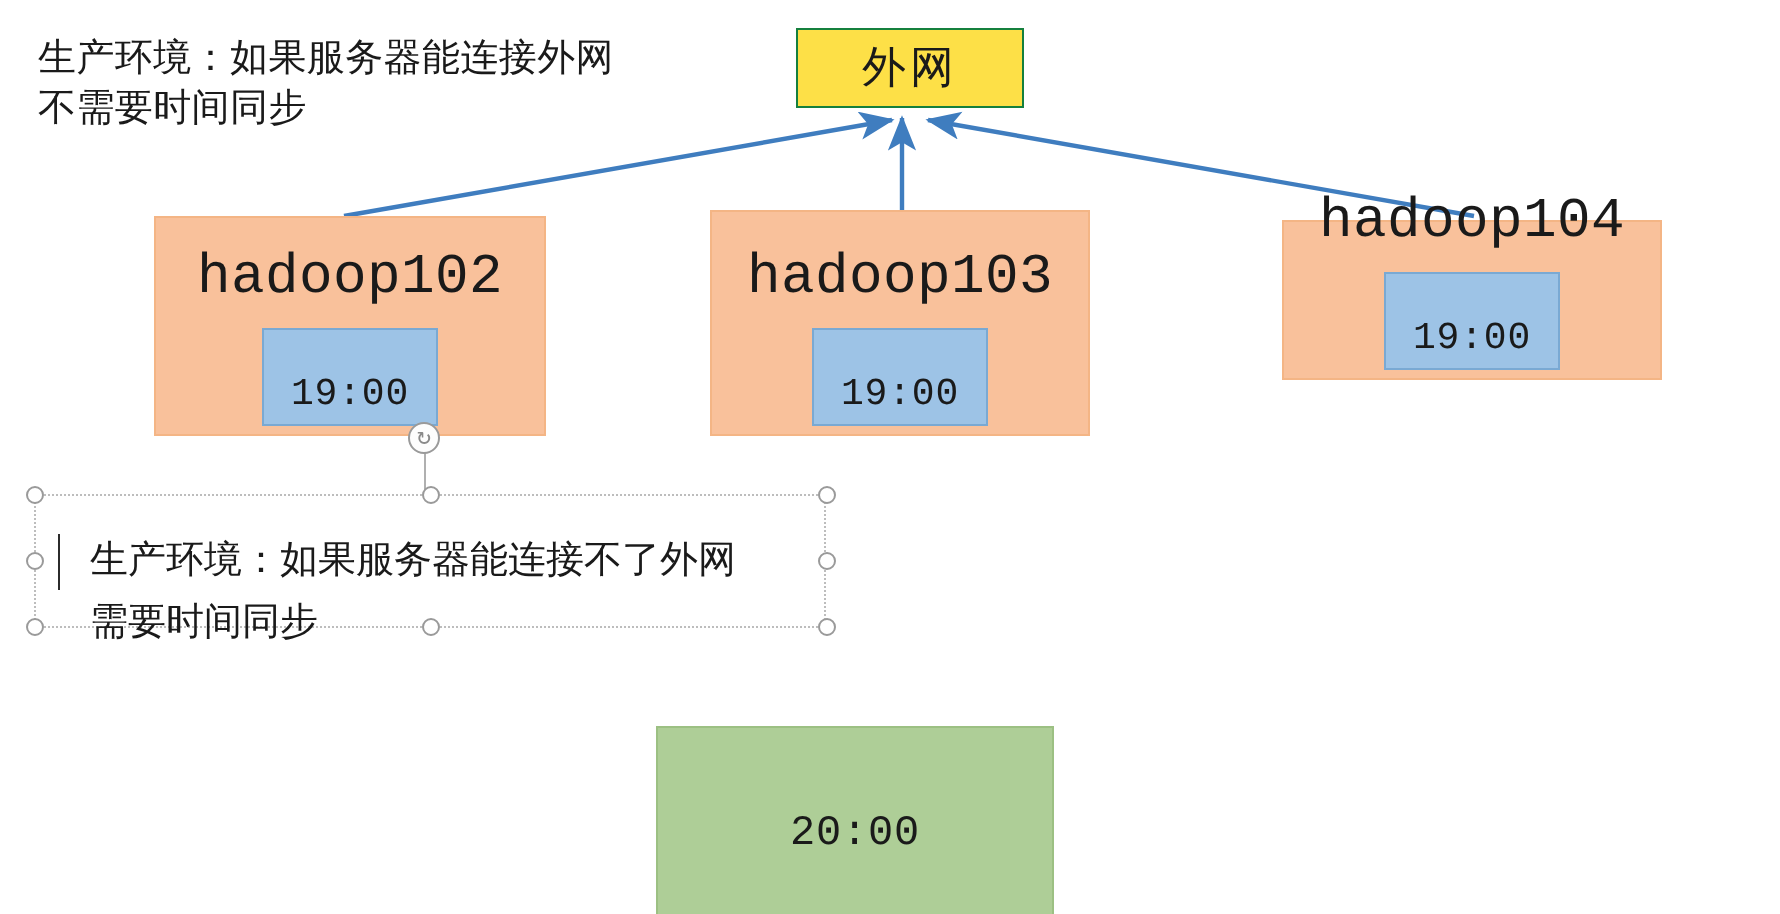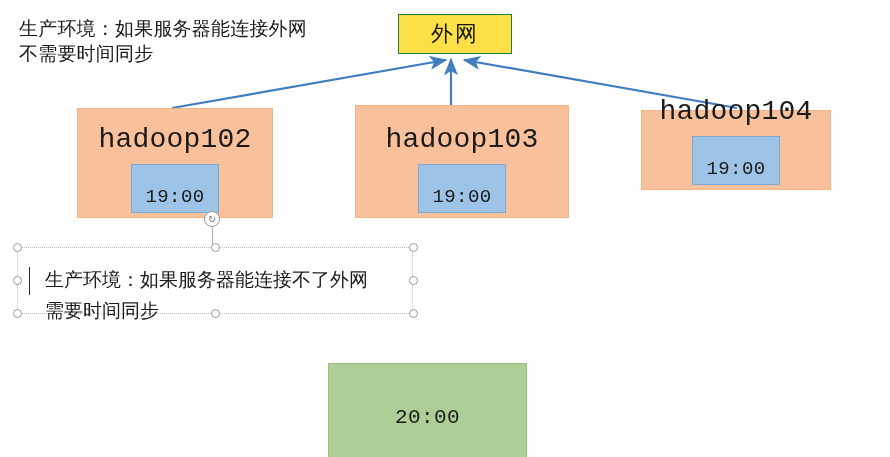--- a/index.html
+++ b/index.html
@@ -170,21 +170,21 @@
 
   <div class="box box-outer-net" style="left:398px; top:14px; width:114px; height:40px;">
     <span>外网</span>
   </div>
 
   <div class="box box-host" style="left:77px; top:108px; width:196px; height:110px;">
     <div class="host-label">hadoop102</div>
     <div class="time-chip">19:00</div>
   </div>
 
-  <div class="box box-host" style="left:355px; top:105px; width:214px; height:113px;">
+  <div class="box box-host" style="left:355px; top:105px; width:190px; height:113px;">
     <div class="host-label">hadoop103</div>
     <div class="time-chip">19:00</div>
   </div>
 
   <div class="box box-host" style="left:641px; top:110px; width:190px; height:80px;">
     <div class="host-label">hadoop104</div>
     <div class="time-chip">19:00</div>
   </div>
 
   <div class="box box-green" style="left:328px; top:331px; width:199px; height:109px;">

